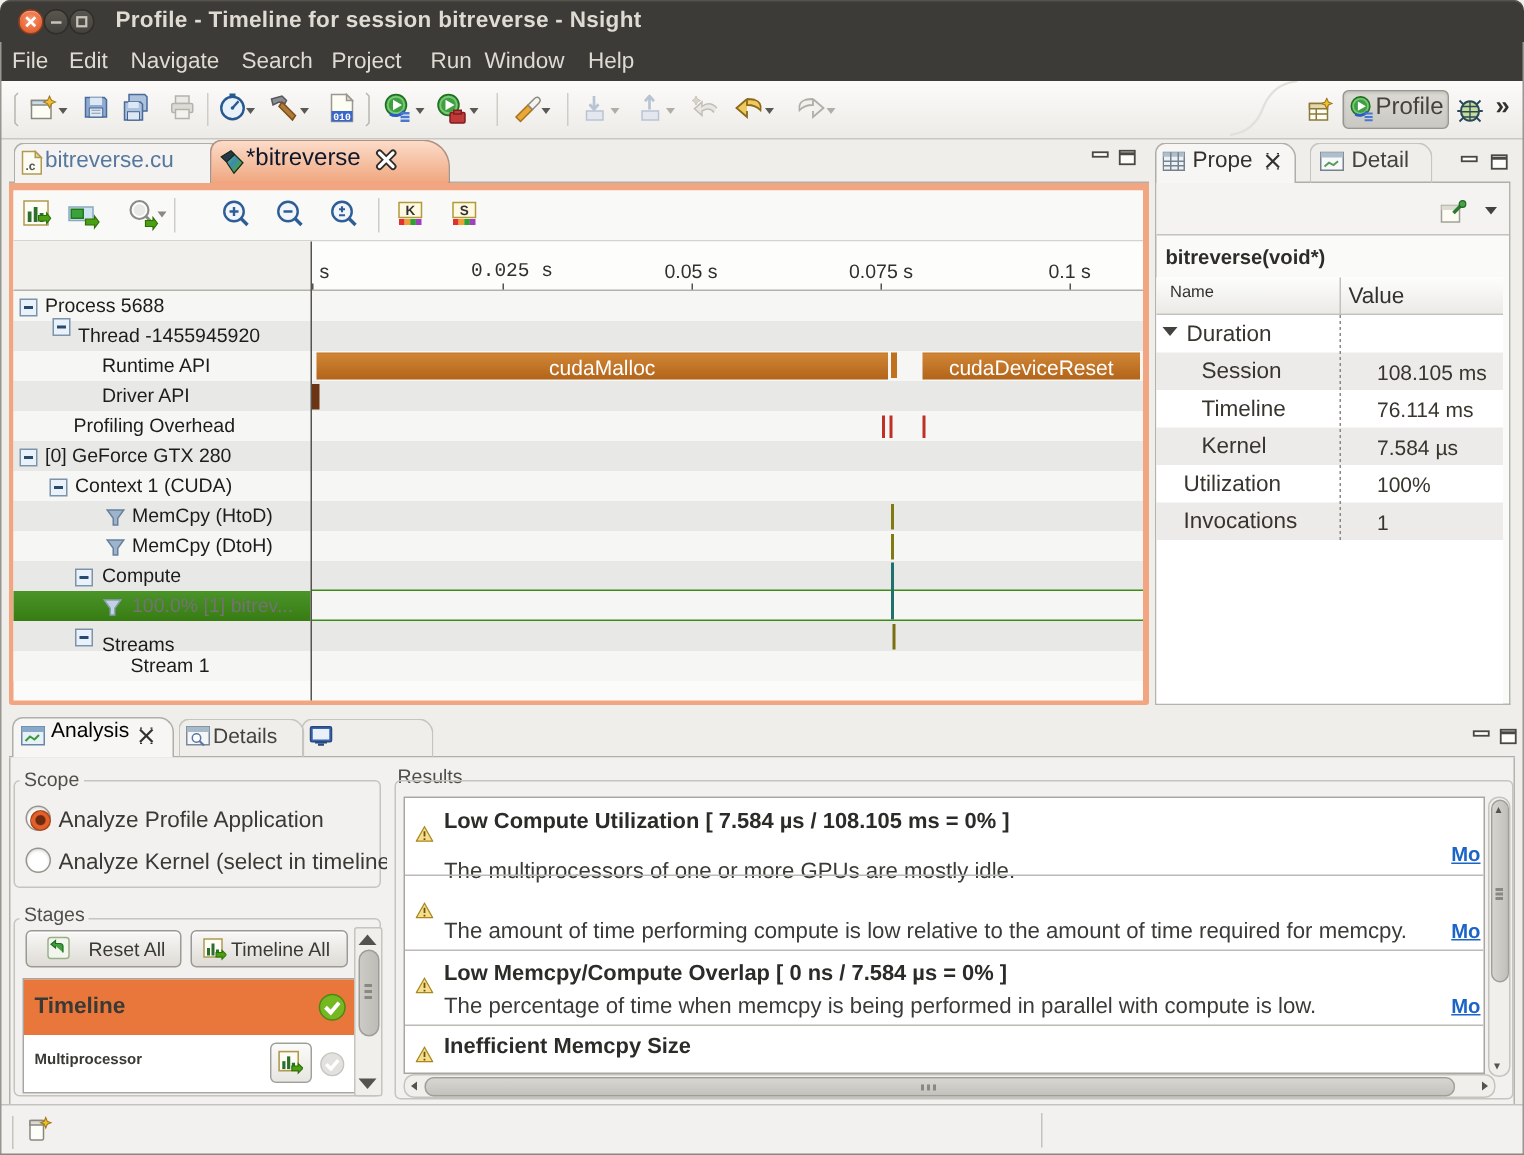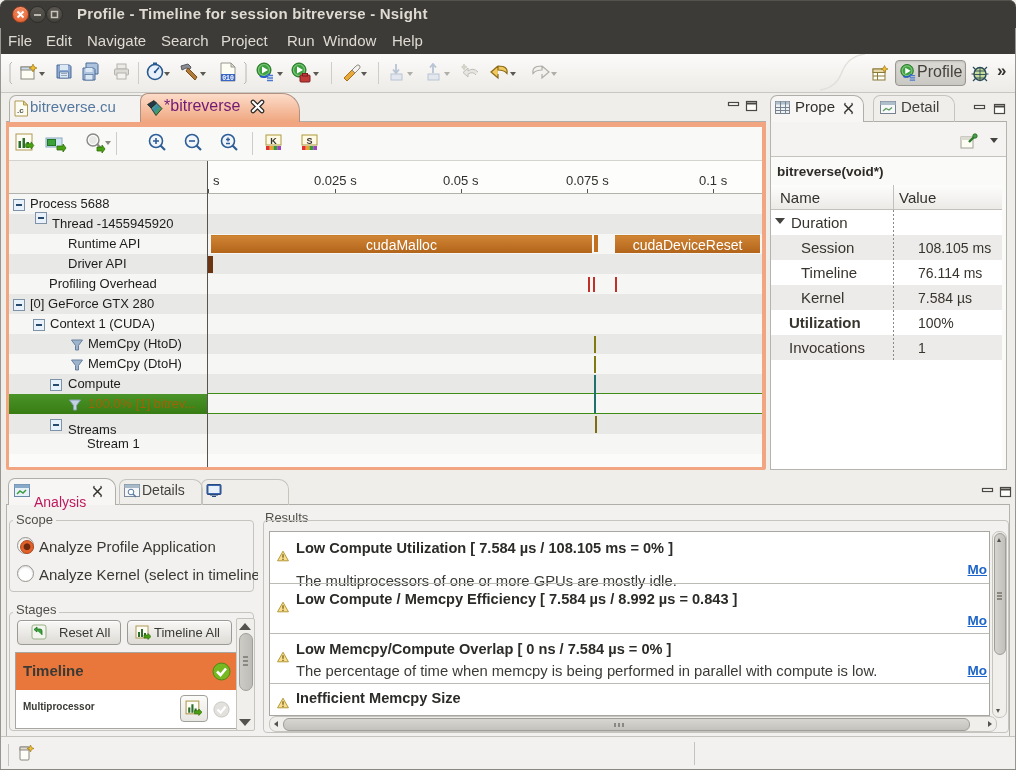--- a/index.html
+++ b/index.html
@@ -247,21 +247,21 @@
               <stop offset="0.4" stop-color="#3a8ab0"></stop>
               <stop offset="0.7" stop-color="#48a050"></stop>
               <stop offset="1" stop-color="#1e4a28"></stop>
         </linearGradient>
           </defs>
         <path d="M1.5 5.5 L8 1.5 L10.5 4 L5 9 Z" fill="#24384a"></path>
         <path d="M5 9 L10.5 4 L16 9.5 L10 16.5 Z" fill="url(#nsg)"></path>
         <path d="M1.5 5.5 L8 1.5 L10.5 4 L5 9 Z M5 9 L10.5 4 L16 9.5 L10 16.5 Z" fill="none" stroke="#16281c" stroke-width="0.8"></path>
       </svg>
     </div>
-    <div style="position:absolute;left:158px;top:4px;font-size:16px;color:#701a75;z-index:3;">*bitreverse</div>
+    <div style="position:absolute;left:158px;top:4px;font-size:16px;color:#0f172a;z-index:3;">*bitreverse</div>
     <div style="position:absolute;left:244px;top:6px;z-index:3;">
       <svg width="15" height="15" viewBox="0 0 15 15">
         <path d="M3 3 L12 12 M12 3 L3 12" stroke="#2e2c28" stroke-width="4.6" stroke-linecap="round"></path>
         <path d="M3 3 L12 12 M12 3 L3 12" stroke="#ffffff" stroke-width="2.2" stroke-linecap="round"></path>
       </svg>
     </div>
     <div class="eframe">
       <div class="einner" id="einner">
         <div class="etoolbar" id="etoolbar">
           <svg class="abs" style="left:6px;top:6px;" width="22" height="22" viewBox="0 0 22 22">
@@ -314,21 +314,21 @@
             <rect x="1" y="12" width="3.75" height="4" fill="#e03030"></rect>
               <rect x="4.75" y="12" width="3.75" height="4" fill="#f0a030"></rect>
               <rect x="8.5" y="12" width="3.75" height="4" fill="#30a030"></rect>
               <rect x="12.25" y="12" width="3.75" height="4" fill="#a040c0"></rect>
           </svg>
         </div>
         <div class="ruler" id="ruler">
           <div style="position:absolute;left:0;top:0;width:198px;height:33px;background:#f1f0ec;"></div>
           <div class="rtick" style="left:199px;"></div>
           <div class="rlab" style="left:204px;">s</div>
-          <div class="rlab" style="left:305px;">0.025 s</div>
+          <div class="rlab" style="left:305px;font-family:Liberation Mono, monospace;">0.025 s</div>
           <div class="rlab" style="left:434px;">0.05 s</div>
           <div class="rlab" style="left:557px;">0.075 s</div>
           <div class="rlab" style="left:690px;">0.1 s</div>
           <div class="rtick" style="left:326px;"></div>
           <div class="rtick" style="left:452px;"></div>
           <div class="rtick" style="left:578px;"></div>
           <div class="rtick" style="left:704px;"></div>
         </div>
         <div style="position:absolute;left:0;top:66px;width:753px;height:1px;background:#b3b1ab;"></div>
         <div class="rows" id="rows">
@@ -385,21 +385,21 @@
           <div class="treelbl" style="left:79px;top:142px;">MemCpy (HtoD)</div>
           <div id="funnel2" style="position:absolute;left:61px;top:164px;"><svg width="14" height="14" viewBox="0 0 14 14">
                 <path d="M1.5 2 L12.5 2 L8.5 7.5 L8.5 12 L5.5 12 L5.5 7.5 Z" fill="#9db4cc" stroke="#68809c" stroke-width="1"></path>
               </svg></div>
           <div class="treelbl" style="left:79px;top:162px;">MemCpy (DtoH)</div>
           <div class="expander" style="left:41px;top:185px;"></div>
           <div class="treelbl" style="left:59px;top:182px;">Compute</div>
           <div id="funnel3" style="position:absolute;left:59px;top:204px;"><svg width="14" height="14" viewBox="0 0 14 14">
                 <path d="M1.5 2 L12.5 2 L8.5 7.5 L8.5 12 L5.5 12 L5.5 7.5 Z" fill="#c2d2e2" stroke="#8aa0b6" stroke-width="1"></path>
               </svg></div>
-          <div class="treelbl" style="left:79px;top:202px;color:#a16207;">100.0% [1] bitrev...</div>
+          <div class="treelbl" style="left:79px;top:202px;color:#737373;">100.0% [1] bitrev...</div>
           <div class="expander" style="left:41px;top:225px;"></div>
           <div class="treelbl" style="left:59px;top:228px;">Streams</div>
           <div class="treelbl" style="left:78px;top:242px;">Stream 1</div>
         </div>
         <div class="treesep"></div>
       </div>
     </div>
   </div>
 
   <div class="abs" style="left:727px;top:99px;" id="eminmax">
@@ -452,42 +452,42 @@
           <rect x="1" y="4" width="12" height="3" fill="#dcdcd2"></rect>
           <path d="M9 9 L15 3" stroke="#2c7a2c" stroke-width="2.4"></path>
           <circle cx="15" cy="3" r="2.2" fill="#4aa04a" stroke="#1e661e" stroke-width="0.8"></circle>
         </svg>
         <div class="dd" style="left:219px;top:16px;border-top-color:#44423e;border-left-width:4.5px;border-right-width:4.5px;border-top-width:5px;"></div>
       </div>
       <div style="position:absolute;left:6px;top:42px;font-size:13.5px;font-weight:bold;color:#2e2c28;">bitreverse(void*)</div>
 
       <div style="position:absolute;left:0;top:63px;width:231px;height:284px;background:#fff;">
         <div style="position:absolute;left:0;top:0;width:231px;height:24px;background:linear-gradient(#fdfdfc,#ebeae7);border-bottom:1px solid #c2c0ba;">
-          <div style="position:absolute;left:9px;top:4px;font-size:15px;color:#33312d;">Name</div>
+          <div style="position:absolute;left:9px;top:4px;font-size:11px;color:#33312d;">Name</div>
           <div style="position:absolute;left:128px;top:4px;font-size:15px;color:#33312d;">Value</div>
           <div style="position:absolute;left:122px;top:0;width:1px;height:25px;background:#c2c0ba;"></div>
         </div>
         <div class="prow" style="top:25px;background:#fff;">
           <div style="position:absolute;left:4px;top:8px;width:0;height:0;border-left:5px solid transparent;border-right:5px solid transparent;border-top:6px solid #44423e;"></div>
           <div style="position:absolute;left:20px;top:4px;">Duration</div>
         </div>
         <div class="prow" style="top:50px;background:#ecebe9;">
           <div style="position:absolute;left:30px;top:4px;">Session</div>
           <div style="position:absolute;left:147px;top:5px;font-size:14px;">108.105 ms</div>
         </div>
         <div class="prow" style="top:75px;background:#fff;">
           <div style="position:absolute;left:30px;top:4px;">Timeline</div>
           <div style="position:absolute;left:147px;top:5px;font-size:14px;">76.114 ms</div>
         </div>
         <div class="prow" style="top:100px;background:#ecebe9;">
           <div style="position:absolute;left:30px;top:4px;">Kernel</div>
           <div style="position:absolute;left:147px;top:5px;font-size:14px;">7.584 µs</div>
         </div>
         <div class="prow" style="top:125px;background:#fff;">
-          <div style="position:absolute;left:18px;top:4px;font-weight:bold;">Utilization</div>
+          <div style="position:absolute;left:18px;top:4px;">Utilization</div>
           <div style="position:absolute;left:147px;top:5px;font-size:14px;">100%</div>
         </div>
         <div class="prow" style="top:150px;background:#ecebe9;">
           <div style="position:absolute;left:18px;top:4px;">Invocations</div>
           <div style="position:absolute;left:147px;top:5px;font-size:14px;">1</div>
         </div>
         <div style="position:absolute;left:122px;top:25px;width:1px;height:150px;background-image:linear-gradient(#8a8880 50%,transparent 50%);background-size:1px 4px;"></div>
       </div>
     </div>
   </div>
@@ -497,21 +497,21 @@
     <div class="btab1"></div>
     <div style="position:absolute;left:113px;top:1px;width:82px;height:26px;border:1px solid #c6c4be;border-bottom:none;border-radius:7px 10px 0 0;"></div>
     <div style="position:absolute;left:195px;top:1px;width:86px;height:26px;border:1px solid #c6c4be;border-bottom:none;border-radius:7px 10px 0 0;"></div>
     <div style="position:absolute;left:8px;top:6px;z-index:3;">
       <svg width="16" height="14" viewBox="0 0 16 14">
           <rect x="0.5" y="0.5" width="15" height="12" fill="#e8f0f8" stroke="#6888a8"></rect>
           <rect x="0.5" y="0.5" width="15" height="3.5" fill="#88aac8"></rect>
           <path d="M3 10 L6 7 L9 9 L12 6" stroke="#3a9a3a" stroke-width="1.4" fill="none"></path>
         </svg>
     </div>
-    <div style="position:absolute;left:28px;top:16px;font-size:14px;color:#be185d;z-index:3;">Analysis</div>
+    <div style="position:absolute;left:28px;top:0;font-size:14px;color:#000000;z-index:3;">Analysis</div>
     <div style="position:absolute;left:85px;top:6px;z-index:3;">
       <svg width="13" height="13" viewBox="0 0 14 14">
           <path d="M2.5 2.5 L11.5 11.5 M11.5 2.5 L2.5 11.5" stroke="#33312e" stroke-width="1.6"></path>
           <path d="M2.5 1.5 L4 1.5 M10 1.5 L11.5 1.5 M2.5 12.5 L4 12.5 M10 12.5 L11.5 12.5" stroke="#33312e" stroke-width="1"></path>
         </svg>
     </div>
     <div style="position:absolute;left:118px;top:6px;">
       <svg width="16" height="14" viewBox="0 0 16 14">
           <rect x="0.5" y="0.5" width="15" height="12" fill="#f4f6f8" stroke="#7a8a9a"></rect>
           <rect x="0.5" y="0.5" width="15" height="3.5" fill="#a8bac8"></rect>
@@ -609,21 +609,21 @@
             <path d="M6.5 4 L6.5 7.8 M6.5 9 L6.5 10.4" stroke="#6a5410" stroke-width="1.3"></path>
           </svg>
         <div class="ritem-title" style="left:26px;top:8px;">Low Compute Utilization [ 7.584 µs / 108.105 ms = 0% ]</div>
         <div class="ritem-desc" style="left:26px;top:41px;">The multiprocessors of one or more GPUs are mostly idle.</div>
         <div class="molink" style="right:2px;top:30px;">Mo</div>
         <div style="position:absolute;left:0;top:51px;width:719px;height:1px;background:#bcbab4;"></div>
         <svg style="position:absolute;left:7px;top:69px;" width="12" height="12" viewBox="0 0 13 12">
             <path d="M6.5 0.8 L12.4 11.2 L0.6 11.2 Z" fill="#f6de8e" stroke="#a8881e" stroke-width="0.9"></path>
             <path d="M6.5 4 L6.5 7.8 M6.5 9 L6.5 10.4" stroke="#6a5410" stroke-width="1.3"></path>
           </svg>
-        <div class="ritem-title" style="left:26px;top:59px;">Low Compute / Memcpy Efficiency [ 7.584 µs / 8.992 µs = 0.843 ]</div>
+        <div class="ritem-desc" style="left:26px;top:81px;">The amount of time performing compute is low relative to the amount of time required for memcpy.</div>
         <div class="molink" style="right:2px;top:81px;">Mo</div>
         <div style="position:absolute;left:0;top:101px;width:719px;height:1px;background:#bcbab4;"></div>
         <svg style="position:absolute;left:7px;top:119px;" width="12" height="12" viewBox="0 0 13 12">
             <path d="M6.5 0.8 L12.4 11.2 L0.6 11.2 Z" fill="#f6de8e" stroke="#a8881e" stroke-width="0.9"></path>
             <path d="M6.5 4 L6.5 7.8 M6.5 9 L6.5 10.4" stroke="#6a5410" stroke-width="1.3"></path>
           </svg>
         <div class="ritem-title" style="left:26px;top:109px;">Low Memcpy/Compute Overlap [ 0 ns / 7.584 µs = 0% ]</div>
         <div class="ritem-desc" style="left:26px;top:131px;">The percentage of time when memcpy is being performed in parallel with compute is low.</div>
         <div class="molink" style="right:2px;top:131px;">Mo</div>
         <div style="position:absolute;left:0;top:151px;width:719px;height:1px;background:#bcbab4;"></div>

